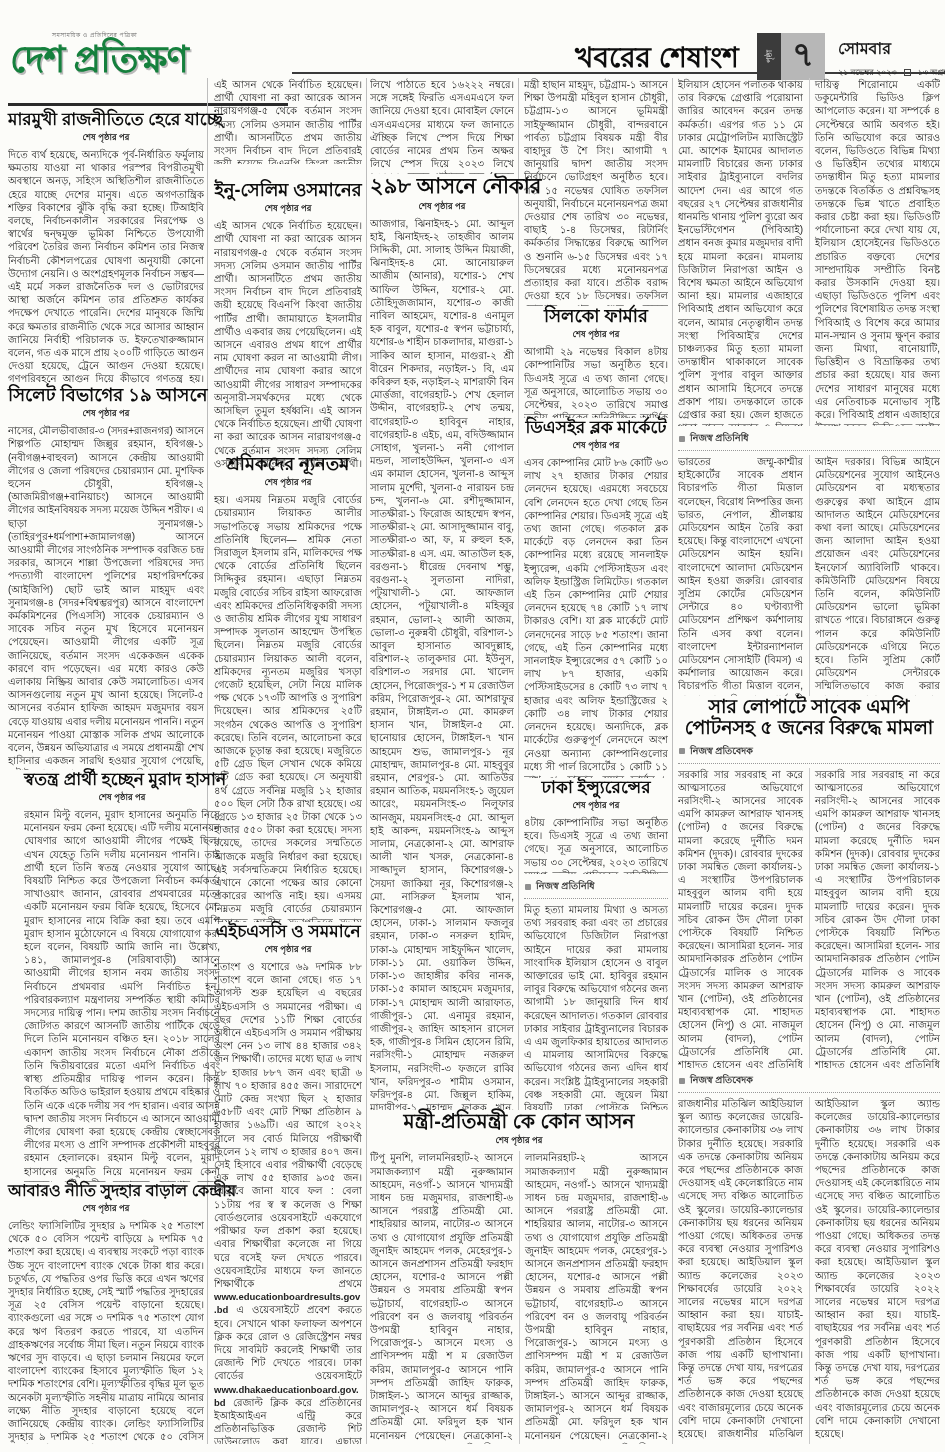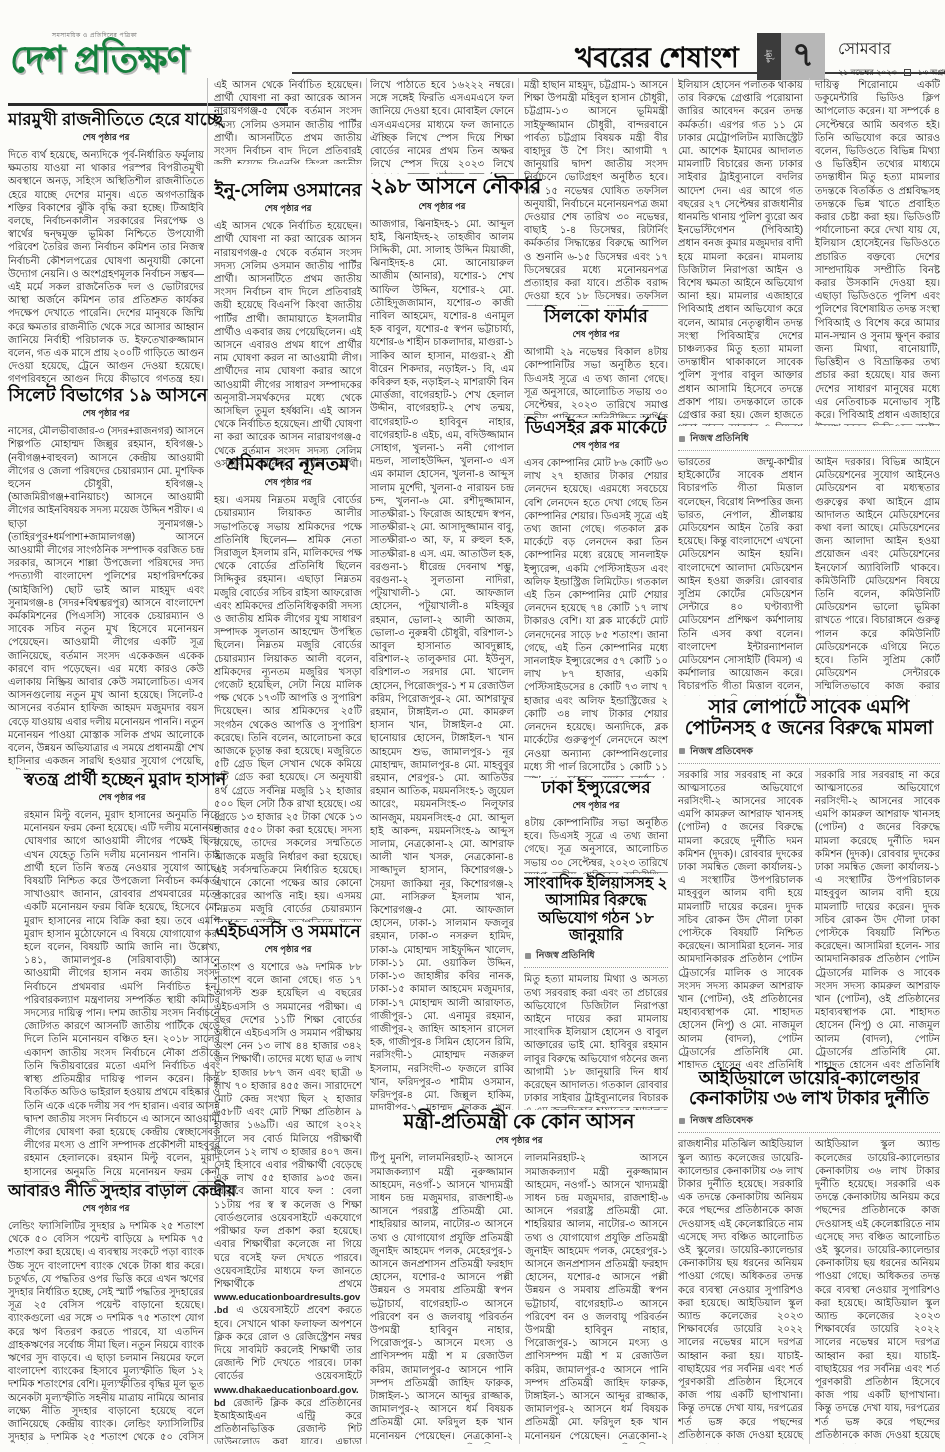--- a/index.html
+++ b/index.html
@@ -15,21 +15,21 @@
   .mast-title{font-size:37px;font-weight:bold;color:#15803d;line-height:1.05;
     text-shadow:1.5px 1.5px 0 #bbb; letter-spacing:-1px;}
   .logo-rule{position:absolute;left:8px;top:103px;width:280px;height:3px;background:#2a2a2a}
   .head-rule{position:absolute;left:292px;top:72px;width:653px;height:2px;background:#3a3a3a}
   .sect-title{position:absolute;left:575px;top:36px;font-size:28px;font-weight:bold;color:#0d0d0d;white-space:nowrap}
   .pagebox{position:absolute;left:757px;top:33px;height:47px;display:flex}
   .pagebox .lbl{width:24px;background:#3b3b3b;color:#f2f2f2;font-size:8px;display:flex;align-items:center;justify-content:center}
   .pagebox .lbl span{transform:rotate(-90deg);white-space:nowrap;display:block}
   .pagebox .num{width:44px;background:#b7b7b7;color:#222;font-size:34px;font-weight:bold;display:flex;align-items:center;justify-content:center}
   .datebox{position:absolute;left:838px;top:36px;width:105px}
-  .datebox .day{font-size:16px;font-weight:normal}
+  .datebox .day{font-size:16px;font-weight:bold}
   .datebox .dts{font-size:8px;color:#222;margin-top:3px;display:flex;align-items:center;gap:7px;white-space:nowrap}
   .datebox .sq{width:5px;height:5px;border:1px solid #444;display:inline-block;flex:0 0 auto}
   
   .vrule{position:absolute;width:1px;background:#bdbdbd}
   
   .art{position:absolute;display:flex;flex-direction:column;overflow:visible}
   .hl{font-weight:bold;text-align:center;margin:0;line-height:1.12;color:#0c0c0c}
   .hl.nw{white-space:nowrap;overflow:visible}
   .kicker{text-align:center;font-size:8.5px;font-weight:bold;margin:2px 0 3px;color:#222}
   .byline{display:flex;align-items:center;gap:5px;font-size:9.5px;font-weight:bold;
@@ -152,21 +152,20 @@
   <div class="bd">এসব কোম্পানির মোট ৮৬ কোটি ৬৩ লাখ ২৭ হাজার টাকার শেয়ার লেনদেন হয়েছে। এরমধ্যে সবচেয়ে বেশি লেনদেন হতে দেখা গেছে তিন কোম্পানির শেয়ার। ডিএসই সূত্রে এই তথ্য জানা গেছে। গতকাল ব্লক মার্কেটে বড় লেনদেন করা তিন কোম্পানির মধ্যে রয়েছে সানলাইফ ইন্স্যুরেন্স, একমি পেস্টিসাইডস এবং অলিফ ইন্ডাস্ট্রিজ লিমিটেড। গতকাল এই তিন কোম্পানির মোট শেয়ার লেনদেন হয়েছে ৭৪ কোটি ১৭ লাখ টাকারও বেশি। যা ব্লক মার্কেটে মোট লেনদেনের সাড়ে ৮৫ শতাংশ। জানা গেছে, এই তিন কোম্পানির মধ্যে সানলাইফ ইন্স্যুরেন্সের ৫৭ কোটি ১০ লাখ ৮৭ হাজার, একমি পেস্টিসাইডসের ৪ কোটি ৭৩ লাখ ৭ হাজার এবং অলিফ ইন্ডাস্ট্রিজের ২ কোটি ৩৪ লাখ টাকার শেয়ার লেনদেন হয়েছে। অন্যদিকে, ব্লক মার্কেটের গুরুত্বপূর্ণ লেনদেনে অংশ নেওয়া অন্যান্য কোম্পানিগুলোর মধ্যে সী পার্ল রিসোর্টের ১ কোটি ১১ লাখ ৩১ হাজার, স্কয়ার ফার্মার ১ কোটি ২ লাখ ৭৮ হাজার, সিএন্ডএ টেক্সটাইলের ৮২ লাখ ৯৫ হাজার, সিনভা ফার্মার ৫২ লাখ ৮ হাজার, সোনালী পেপারের ৪৯ লাখ ২০ হাজার, লাফার্জহোলসিম বাংলাদেশের ৪১ লাখ ৭ হাজার এবং অলিফ ম্যানুফ্যাকচারিং কোম্পানি লিমিটেডের ৪০ লাখ ৭৪ হাজার টাকার শেয়ার লেনদেন হয়েছে।</div>
 </div>
 
 <div class="art" style="left:524px;top:778px;width:144px;height:96px">
   <h2 class="hl nw" style="font-size:17px">ঢাকা ইন্স্যুরেন্সের</h2>
   <div class="kicker">শেষ পৃষ্ঠার পর</div>
   <div class="bd">৪টায় কোম্পানিটির সভা অনুষ্ঠিত হবে। ডিএসই সূত্রে এ তথ্য জানা গেছে। সূত্র অনুসারে, আলোচিত সভায় ৩০ সেপ্টেম্বর, ২০২৩ তারিখে সমাপ্ত তৃতীয় প্রান্তিকের অনিরীক্ষিত আর্থিক প্রতিবেদন পর্যালোচনা করা হবে। পর্ষদ এ প্রতিবেদন অনুমোদন করলে কোম্পানিটি তা প্রকাশ করবে।</div>
 </div>
 
 <div class="art" style="left:524px;top:874px;width:144px;height:236px">
-  <h2 class="hl" style="font-size:15.5px">সাংবাদিক ইলিয়াসসহ ২ আসামির বিরুদ্ধে অভিযোগ গঠন ১৮ জানুয়ারি</h2>
   <div class="byline">
     <span class="sq"></span>
     <span>নিজস্ব প্রতিনিধি</span>
   </div>
   <div class="bd">মিতু হত্যা মামলায় মিথ্যা ও অসত্য তথ্য সরবরাহ করা এবং তা প্রচারের অভিযোগে ডিজিটাল নিরাপত্তা আইনে দায়ের করা মামলায় সাংবাদিক ইলিয়াস হোসেন ও বাবুল আক্তারের ভাই মো. হাবিবুর রহমান লাবুর বিরুদ্ধে অভিযোগ গঠনের জন্য আগামী ১৮ জানুয়ারি দিন ধার্য করেছেন আদালত। গতকাল রোববার ঢাকার সাইবার ট্রাইব্যুনালের বিচারক এ এম জুলফিকার হায়াতের আদালত এ মামলায় আসামিদের বিরুদ্ধে অভিযোগ গঠনের জন্য এদিন ধার্য করেন। সংশ্লিষ্ট ট্রাইব্যুনালের সহকারী বেঞ্চ সহকারী মো. জুয়েল মিয়া বিষয়টি ঢাকা পোস্টকে নিশ্চিত করেছেন।</div>
 </div>
 
 <div class="art" style="left:678px;top:78px;width:262px;height:348px">
   <div class="bd cols2">ইলিয়াস হোসেন পলাতক থাকায় তার বিরুদ্ধে গ্রেপ্তারি পরোয়ানা জারির আবেদন করেন তদন্ত কর্মকর্তা। এরপর গত ১১ মে ঢাকার মেট্রোপলিটন ম্যাজিস্ট্রেট মো. আশেক ইমামের আদালত মামলাটি বিচারের জন্য ঢাকার সাইবার ট্রাইব্যুনালে বদলির আদেশ দেন। এর আগে গত বছরের ২৭ সেপ্টেম্বর রাজধানীর ধানমন্ডি থানায় পুলিশ ব্যুরো অব ইনভেস্টিগেশন (পিবিআই) প্রধান বনজ কুমার মজুমদার বাদী হয়ে মামলা করেন। মামলায় ডিজিটাল নিরাপত্তা আইন ও বিশেষ ক্ষমতা আইনে অভিযোগ আনা হয়। মামলার এজাহারে পিবিআই প্রধান অভিযোগ করে বলেন, আমার নেতৃত্বাধীন তদন্ত সংস্থা পিবিআই'র দেশের চাঞ্চল্যকর মিতু হত্যা মামলা তদন্তাধীন থাকাকালে সাবেক পুলিশ সুপার বাবুল আক্তার প্রধান আসামি হিসেবে তদন্তে প্রকাশ পায়। তদন্তকালে তাকে গ্রেপ্তার করা হয়। জেল হাজতে থাকা বাবুল আক্তার ও বিদেশে অবস্থানরত সাংবাদিক ইলিয়াসসহ বাকি আসামিরা মামলার তদন্ত ভিন্ন খাতে প্রবাহিত ও পুলিশের ভাবমূর্তি ক্ষুণ্ন করার জন্য ষড়যন্ত্রের আশ্রয় গ্রহণ করেন। এরই ধারাবাহিকতায় বাবুল আক্তার ও পরোক্ষ প্ররোচনায় সাংবাদিক ইলিয়াস হোসেন তার ফেসবুক আইডির মাধ্যমে স্ত্রী খুন স্বামী জেলে খুনি পেয়েছে তদন্তের দায়িত্ব শিরোনামে একটি ডকুমেন্টারি ভিডিও ক্লিপ আপলোড করেন। যা সম্পর্কে ৪ সেপ্টেম্বরে আমি অবগত হই। তিনি অভিযোগ করে আরও বলেন, ভিডিওতে বিভিন্ন মিথ্যা ও ভিত্তিহীন তথ্যের মাধ্যমে তদন্তাধীন মিতু হত্যা মামলার তদন্তকে বিতর্কিত ও প্রশ্নবিদ্ধসহ তদন্তকে ভিন্ন খাতে প্রবাহিত করার চেষ্টা করা হয়। ভিডিওটি পর্যালোচনা করে দেখা যায় যে, ইলিয়াস হোসেইনের ভিডিওতে প্রচারিত বক্তব্যে দেশের সাম্প্রদায়িক সম্প্রীতি বিনষ্ট করার উসকানি দেওয়া হয়। এছাড়া ভিডিওতে পুলিশ এবং পুলিশের বিশেষায়িত তদন্ত সংস্থা পিবিআই ও বিশেষ করে আমার মান-সম্মান ও সুনাম ক্ষুণ্ন করার জন্য মিথ্যা, বানোয়াটি, ভিত্তিহীন ও বিভ্রান্তিকর তথ্য প্রচার করা হয়েছে। যার জন্য দেশের সাধারণ মানুষের মধ্যে এর নেতিবাচক মনোভাব সৃষ্টি করে। পিবিআই প্রধান এজাহারে উল্লেখ করেন, ভিডিওতে রাষ্ট্রের ভাবমূর্তি এবং বাংলাদেশের সঙ্গে বন্ধুপ্রতিম দেশ ভারতের সম্পর্ক নষ্ট করার অপপ্রয়াস করা হয়। রাষ্ট্রের হিন্দু মুসলিম সম্প্রদায়ের মধ্যে বিদ্বেষ, সাম্প্রদায়িক সম্প্রীতি বিনষ্ট ও শান্তিভঙ্গের অপপ্রয়াস করেছে। এছাড়া এজাহারে ওই ভিডিও ডকুমেন্টারি বিশ্লেষণ করে নানা প্রমাণ ও তথ্য উপস্থাপন করেন বলে জানা গেছে।</div>
 </div>
@@ -182,19 +181,18 @@
 <div class="art" style="left:678px;top:696px;width:262px;height:372px">
   <h2 class="hl" style="font-size:19px">সার লোপাটে সাবেক এমপি পোটনসহ ৫ জনের বিরুদ্ধে মামলা</h2>
   <div class="byline">
     <span class="sq"></span>
     <span>নিজস্ব প্রতিবেদক</span>
   </div>
   <div class="bd cols2">সরকারি সার সরবরাহ না করে আত্মসাতের অভিযোগে নরসিংদী-২ আসনের সাবেক এমপি কামরুল আশরাফ খানসহ (পোটন) ৫ জনের বিরুদ্ধে মামলা করেছে দুর্নীতি দমন কমিশন (দুদক)। রোববার দুদকের ঢাকা সমন্বিত জেলা কার্যালয়-১ এ সংস্থাটির উপপরিচালক মাহবুবুল আলম বাদী হয়ে মামলাটি দায়ের করেন। দুদক সচিব রোকন উদ দৌলা ঢাকা পোস্টকে বিষয়টি নিশ্চিত করেছেন। আসামিরা হলেন- সার আমদানিকারক প্রতিষ্ঠান পোটন ট্রেডার্সের মালিক ও সাবেক সংসদ সদস্য কামরুল আশরাফ খান (পোটন), ওই প্রতিষ্ঠানের মহাব্যবস্থাপক মো. শাহাদত হোসেন (নিপু) ও মো. নাজমুল আলম (বাদল), পোটন ট্রেডার্সের প্রতিনিধি মো. শাহাদত হোসেন এবং প্রতিনিধি (খুলনা ও নওয়াপাড়া) মো. আতাউর রহমান মিঞা। মামলার এজাহারে বলা হয়েছে, আসামিরা পরস্পর যোগসাজশে বিএডিসির আমদানি করা বিভিন্ন সরকারি বাফার গুদামে ৫৮ হাজার ৩০০ মেট্রিক টন সার সরবরাহ না করে উত্তোলন পূর্বক আত্মসাৎ করেছেন। যার আনুমানিক মূল্য ৫৮২ কোটি টাকা। দুদকের অনুসন্ধান কর্মকর্তারা বিষয়টি যাচাই করে মামলা দায়েরের সুপারিশ করেন এবং কমিশনের অনুমোদনের পর মামলাটি দায়ের করা হয়। সরকারি সার সরবরাহ না করে আত্মসাতের অভিযোগে নরসিংদী-২ আসনের সাবেক এমপি কামরুল আশরাফ খানসহ (পোটন) ৫ জনের বিরুদ্ধে মামলা করেছে দুর্নীতি দমন কমিশন (দুদক)। রোববার দুদকের ঢাকা সমন্বিত জেলা কার্যালয়-১ এ সংস্থাটির উপপরিচালক মাহবুবুল আলম বাদী হয়ে মামলাটি দায়ের করেন। দুদক সচিব রোকন উদ দৌলা ঢাকা পোস্টকে বিষয়টি নিশ্চিত করেছেন। আসামিরা হলেন- সার আমদানিকারক প্রতিষ্ঠান পোটন ট্রেডার্সের মালিক ও সাবেক সংসদ সদস্য কামরুল আশরাফ খান (পোটন), ওই প্রতিষ্ঠানের মহাব্যবস্থাপক মো. শাহাদত হোসেন (নিপু) ও মো. নাজমুল আলম (বাদল), পোটন ট্রেডার্সের প্রতিনিধি মো. শাহাদত হোসেন এবং প্রতিনিধি (খুলনা ও নওয়াপাড়া) মো. আতাউর রহমান মিঞা। মামলার এজাহারে বলা হয়েছে, আসামিরা পরস্পর যোগসাজশে বিএডিসির আমদানি করা বিভিন্ন সরকারি বাফার গুদামে ৫৮ হাজার ৩০০ মেট্রিক টন সার সরবরাহ না করে উত্তোলন পূর্বক আত্মসাৎ করেছেন। যার আনুমানিক মূল্য ৫৮২ কোটি টাকা। দুদকের অনুসন্ধান কর্মকর্তারা বিষয়টি যাচাই করে মামলা দায়েরের সুপারিশ করেন এবং কমিশনের অনুমোদনের পর মামলাটি দায়ের করা হয়।</div>
 </div>
 
 <div class="art" style="left:678px;top:1068px;width:262px;height:376px">
-  <h2 class="hl" style="font-size:18px">আইডিয়ালে ডায়েরি-ক্যালেন্ডার কেনাকাটায় ৩৬ লাখ টাকার দুর্নীতি</h2>
   <div class="byline">
     <span class="sq"></span>
     <span>নিজস্ব প্রতিবেদক</span>
   </div>
   <div class="bd cols2">রাজধানীর মতিঝিল আইডিয়াল স্কুল অ্যান্ড কলেজের ডায়েরি-ক্যালেন্ডার কেনাকাটায় ৩৬ লাখ টাকার দুর্নীতি হয়েছে। সরকারি এক তদন্তে কেনাকাটায় অনিয়ম করে পছন্দের প্রতিষ্ঠানকে কাজ দেওয়াসহ এই কেলেঙ্কারিতে নাম এসেছে সদ্য বঞ্চিত আলোচিত ওই স্কুলের। ডায়েরি-ক্যালেন্ডার কেনাকাটায় ছয় ধরনের অনিয়ম পাওয়া গেছে। অধিকতর তদন্ত করে ব্যবস্থা নেওয়ার সুপারিশও করা হয়েছে। আইডিয়াল স্কুল অ্যান্ড কলেজের ২০২৩ শিক্ষাবর্ষের ডায়েরি ২০২২ সালের নভেম্বর মাসে দরপত্র আহ্বান করা হয়। যাচাই-বাছাইয়ের পর সর্বনিম্ন এবং শর্ত পূরণকারী প্রতিষ্ঠান হিসেবে কাজ পায় একটি ছাপাখানা। কিন্তু তদন্তে দেখা যায়, দরপত্রের শর্ত ভঙ্গ করে পছন্দের প্রতিষ্ঠানকে কাজ দেওয়া হয়েছে এবং বাজারমূল্যের চেয়ে অনেক বেশি দামে কেনাকাটা দেখানো হয়েছে। রাজধানীর মতিঝিল আইডিয়াল স্কুল অ্যান্ড কলেজের ডায়েরি-ক্যালেন্ডার কেনাকাটায় ৩৬ লাখ টাকার দুর্নীতি হয়েছে। সরকারি এক তদন্তে কেনাকাটায় অনিয়ম করে পছন্দের প্রতিষ্ঠানকে কাজ দেওয়াসহ এই কেলেঙ্কারিতে নাম এসেছে সদ্য বঞ্চিত আলোচিত ওই স্কুলের। ডায়েরি-ক্যালেন্ডার কেনাকাটায় ছয় ধরনের অনিয়ম পাওয়া গেছে। অধিকতর তদন্ত করে ব্যবস্থা নেওয়ার সুপারিশও করা হয়েছে। আইডিয়াল স্কুল অ্যান্ড কলেজের ২০২৩ শিক্ষাবর্ষের ডায়েরি ২০২২ সালের নভেম্বর মাসে দরপত্র আহ্বান করা হয়। যাচাই-বাছাইয়ের পর সর্বনিম্ন এবং শর্ত পূরণকারী প্রতিষ্ঠান হিসেবে কাজ পায় একটি ছাপাখানা। কিন্তু তদন্তে দেখা যায়, দরপত্রের শর্ত ভঙ্গ করে পছন্দের প্রতিষ্ঠানকে কাজ দেওয়া হয়েছে এবং বাজারমূল্যের চেয়ে অনেক বেশি দামে কেনাকাটা দেখানো হয়েছে।</div>
 </div>
 
 </body></html>

